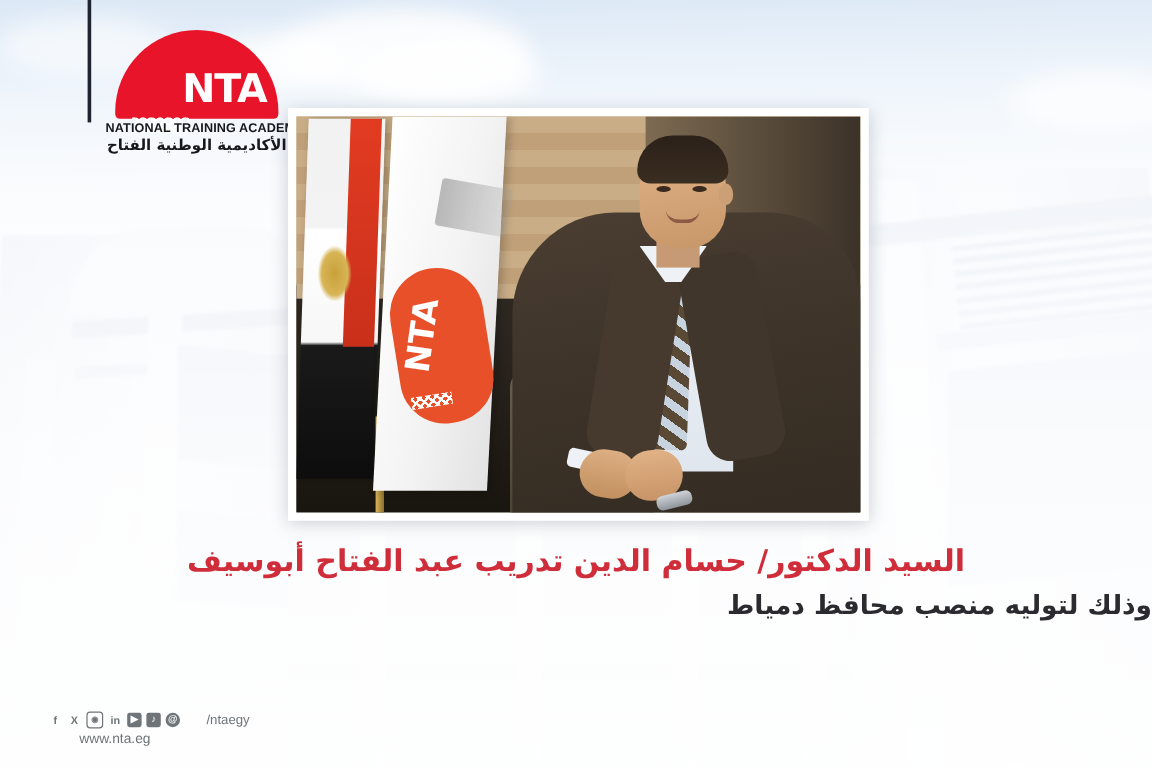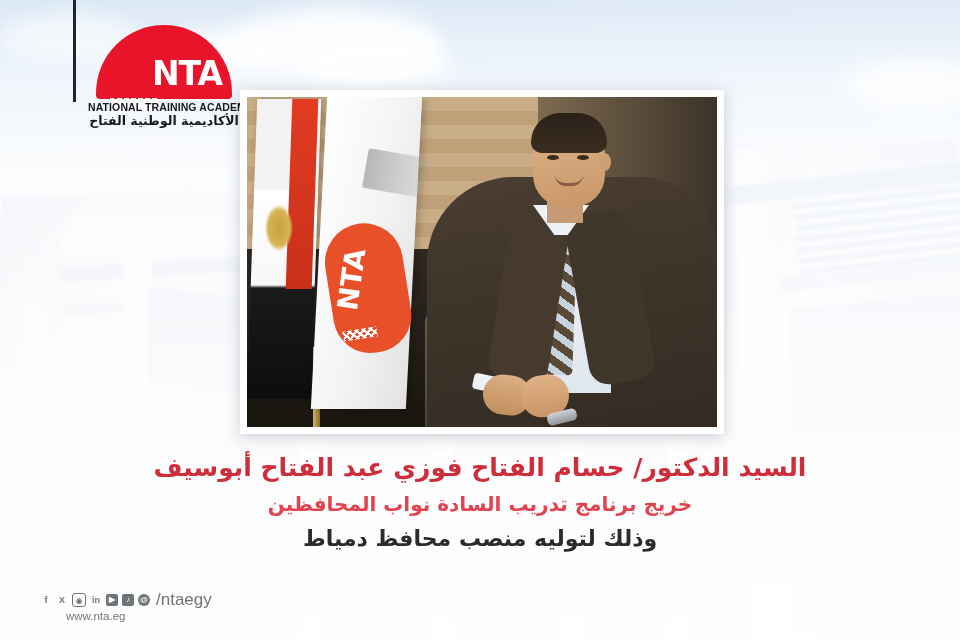--- a/index.html
+++ b/index.html
@@ -186,36 +186,36 @@
 
   
   .msg{
     position:absolute;left:0;top:448px;width:960px;
     direction:rtl;text-align:center;
     font-family:"DejaVu Sans",sans-serif;
   }
   .msg .l1{color:#2b2b2f;font-size:23px;font-weight:600;line-height:1.45;letter-spacing:0;}
   .msg .l2{color:#d02d3a;font-size:25px;font-weight:800;line-height:1.45;margin-top:2px;}
   .msg .l3{color:#e2434f;font-size:20px;font-weight:600;line-height:1.5;margin-top:3px;}
-  .msg .l4{color:#2b2b2f;font-size:22px;font-weight:700;line-height:1.5;margin-top:3px;}
+  .msg .l4{color:#2b2b2f;font-size:22px;font-weight:700;line-height:1.5;margin-top:3px;text-align:right;}
 
   
   .footer{
     position:absolute;left:40px;bottom:18px;
     font-family:"Liberation Sans",sans-serif;color:#6f7478;
   }
   .social{display:flex;align-items:center;gap:4px;height:14px;}
   .social .ic{
     width:12px;height:12px;display:inline-flex;align-items:center;justify-content:center;
     font-size:9px;font-weight:700;color:#6f7478;line-height:1;
   }
   .ic.box{background:#6f7478;color:#ffffff;border-radius:2px;font-size:8px;}
   .ic.circle{background:#6f7478;color:#ffffff;border-radius:50%;font-size:8px;}
   .ic.outline{border:1.4px solid #6f7478;border-radius:3px;font-size:7px;}
-  .handle{font-size:17px;color:#6f7478;margin-right:0;margin-left:0;padding-left:2px;}
+  .handle{font-size:11px;color:#6f7478;margin-right:0;margin-left:16px;padding-left:2px;}
   .site{font-size:11.5px;color:#6f7478;margin-top:3px;padding-left:26px;}
 </style>
 </head>
 <body>
 
 <div class="poster">
 
   <div class="bg-sky">
     <div class="cloud c1"></div>
     <div class="cloud c2"></div>
@@ -296,22 +296,21 @@
       <div class="p-eyeR"></div>
       <div class="p-smile"></div>
       <div class="p-cuff"></div>
       <div class="p-handL"></div>
       <div class="p-handR"></div>
       <div class="p-watch"></div>
     </div>
   </div>
 
   <div class="msg">
-    <div class="l2">السيد الدكتور/ حسام الفتاح فوزي عبد الفتاح أبوسيف</div>
-    <div class="l3">خريج برنامج تدريب السادة نواب المحافظين</div>
+    <div class="l2">السيد الدكتور/ حسام الدين تدريب عبد الفتاح أبوسيف</div>
     <div class="l4">وذلك لتوليه منصب محافظ دمياط</div>
   </div>
 
   <div class="footer">
     <div class="social">
       <span class="ic">f</span>
       <span class="ic">X</span>
       <span class="ic outline">◉</span>
       <span class="ic">in</span>
       <span class="ic box">▶</span>

